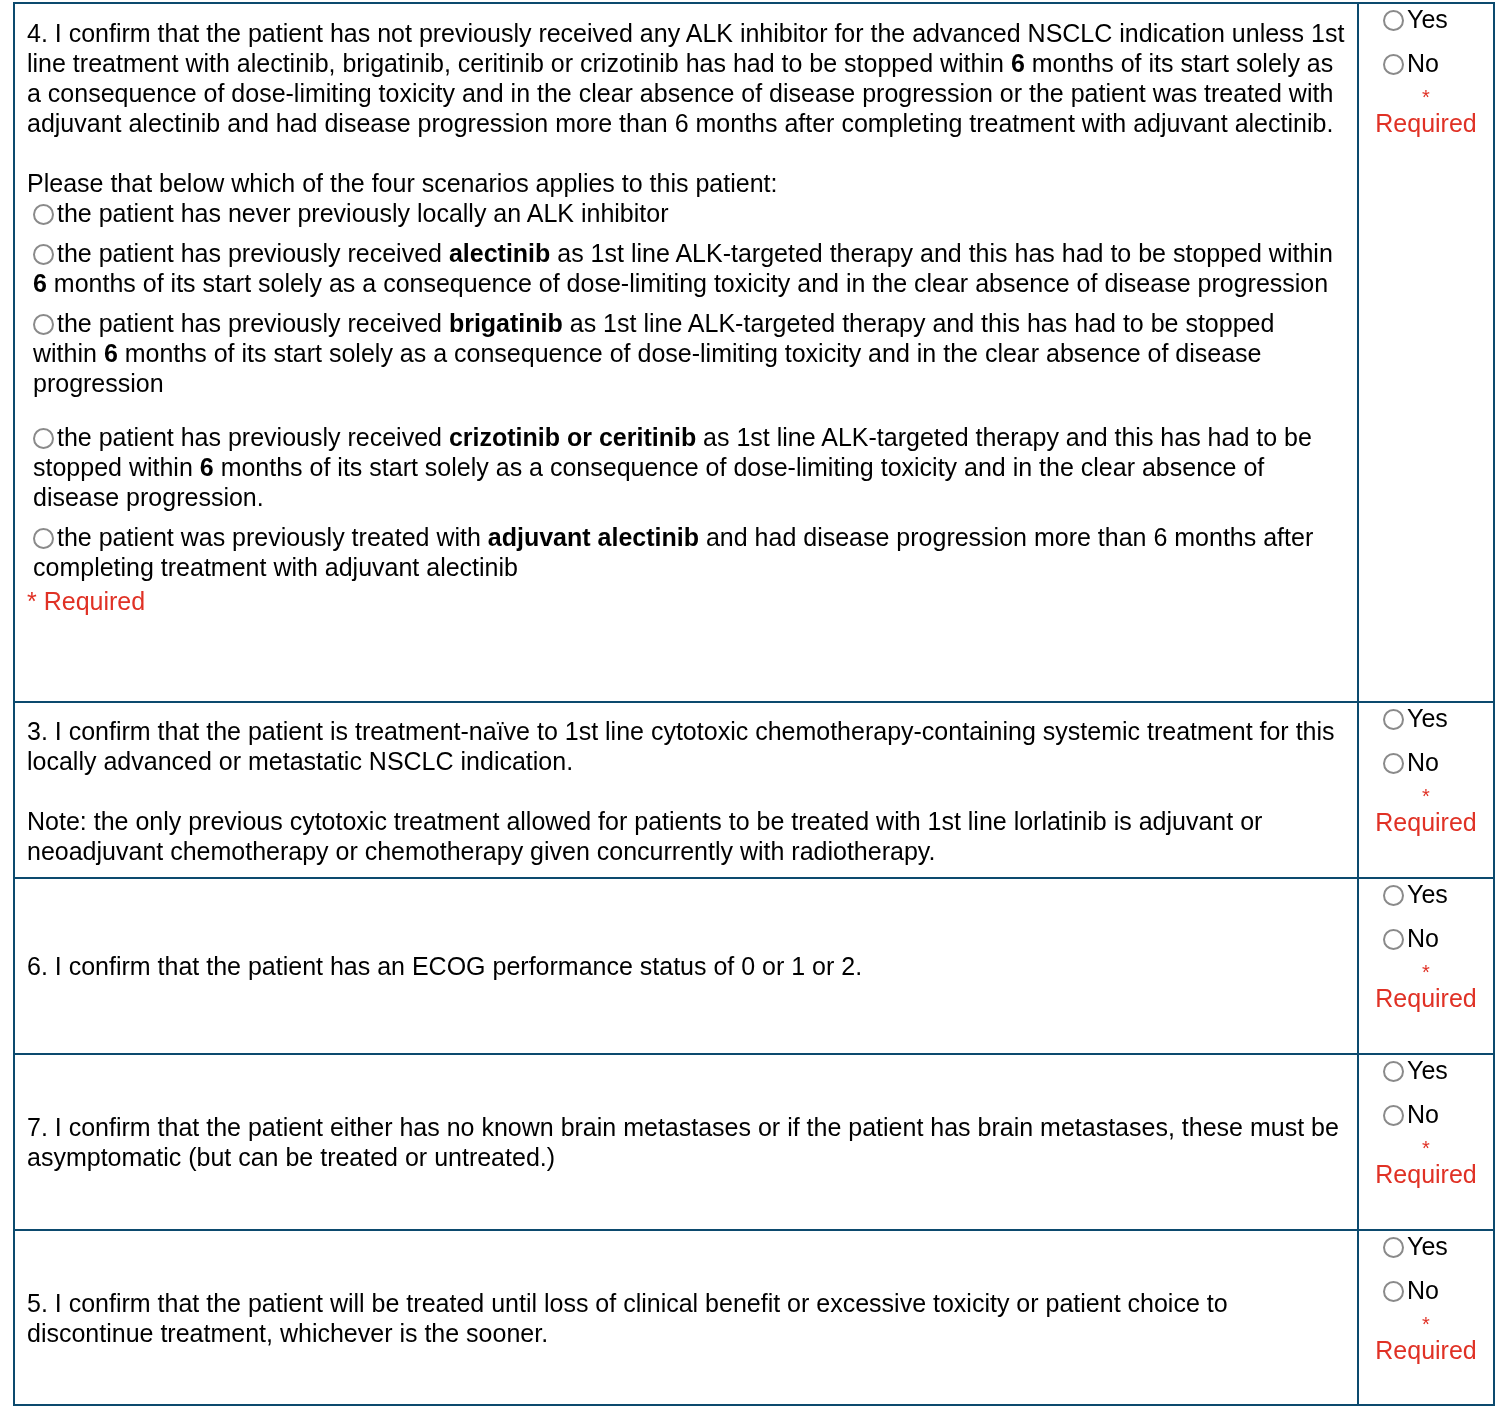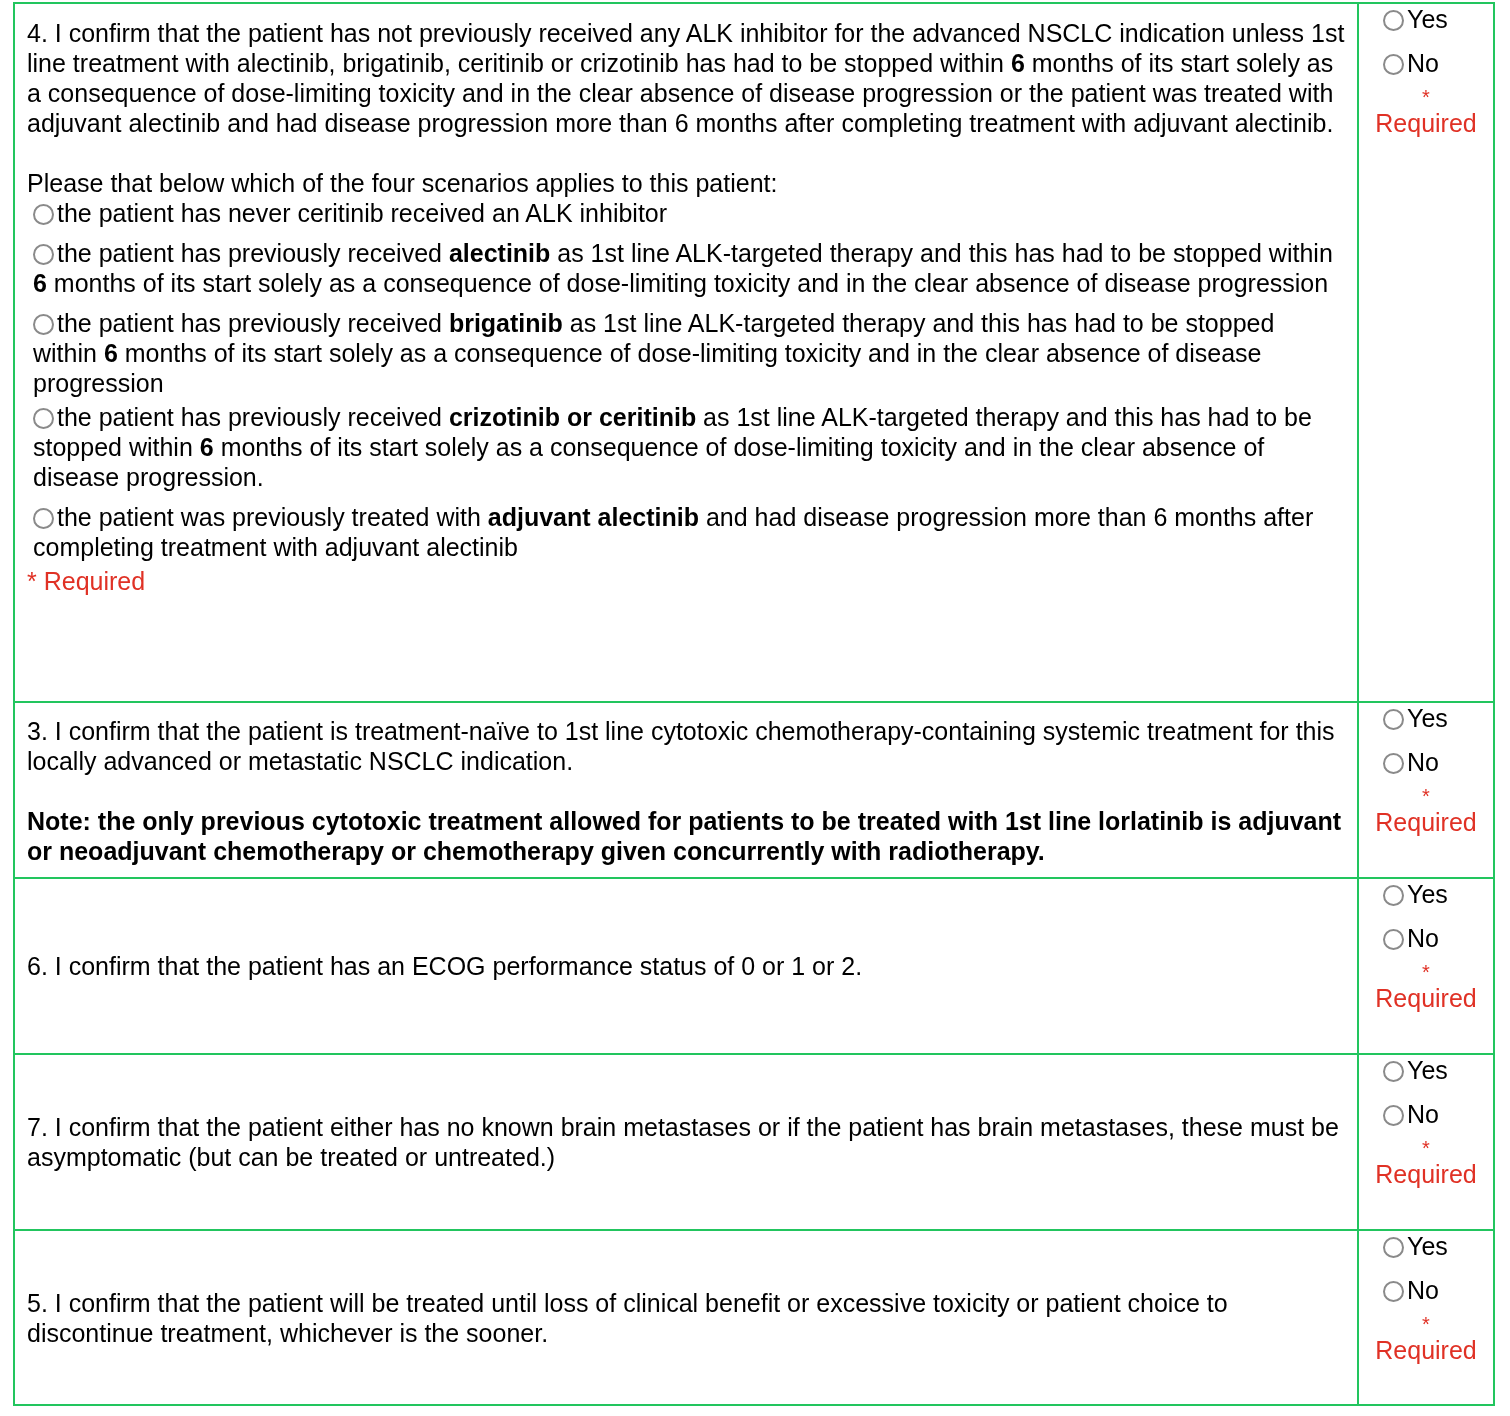--- a/index.html
+++ b/index.html
@@ -5,38 +5,38 @@
     html, body { margin: 0; padding: 0; background: #ffffff; }
     body {
       width: 1510px; height: 1416px; overflow: hidden; position: relative;
       font-family: "Liberation Sans", sans-serif; color: #000;
     }
     table.form {
       position: absolute; left: 13px; top: 2px;
       width: 1480px; border-collapse: collapse; table-layout: fixed;
     }
     table.form td {
-      border: 2px solid #22c55e; vertical-align: top; padding: 0;
+      border: 2px solid #0c4a6e; vertical-align: top; padding: 0;
     }
     td.q { width: 1342px; }
     td.a { width: 134px; text-align: center; vertical-align: middle; }
     .qtext { font-size: 25px; line-height: 30px; padding: 0 12px 0 12px; }
     .row4 .qtext { padding-top: 14px; }
     .para { margin: 0; }
     .gap { height: 30px; }
     .intro { margin-top: 0; }
     .opt { margin: 0 0 0 6px; font-size: 25px; line-height: 30px; }
     .opt + .opt { margin-top: 10px; }
     .opt .radio {
       display: inline-block; width: 21px; height: 21px; border: 2px solid #8a8a8a;
       border-radius: 50%; box-sizing: border-box; vertical-align: -3px; margin-right: 3px;
       background: #fff;
     }
     .req-left { color: #e03125; font-size: 25px; line-height: 30px; margin-top: 4px; padding-bottom: 12px; }
-    .note { font-weight: bold; }
+    .note { font-weight: normal; }
     .choice { font-size: 25px; line-height: 30px; display: block; margin: 0 auto; text-align: left; width: 86px; }
     .choice + .choice { margin-top: 14px; }
     .choice .radio {
       display: inline-block; width: 21px; height: 21px; border: 2px solid #8a8a8a;
       border-radius: 50%; box-sizing: border-box; vertical-align: -3px; margin-right: 3px;
     }
     .req-star { color: #e03125; font-size: 20px; line-height: 22px; margin-top: 8px; }
     .req-word { color: #e03125; font-size: 25px; line-height: 30px; }
     .row4 td { height: 697px; }
     .row5 td { height: 174px; }
@@ -52,29 +52,29 @@
   <tbody>
 
     <tr class="row4">
       <td class="q">
         <div class="qtext">
           <p class="para">4. I confirm that the patient has not previously received any ALK inhibitor for the advanced NSCLC indication unless 1st line treatment with alectinib, brigatinib, ceritinib or crizotinib has had to be stopped within <b>6</b> months of its start solely as a consequence of dose-limiting toxicity and in the clear absence of disease progression or the patient was treated with adjuvant alectinib and had disease progression more than 6 months after completing treatment with adjuvant alectinib.</p>
           <div class="gap"></div>
           <p class="para intro">Please that below which of the four scenarios applies to this patient:</p>
           <div>
             <label class="opt">
-              <span class="radio"></span><span>the patient has never ceritinib received an ALK inhibitor</span>
+              <span class="radio"></span><span>the patient has never previously locally an ALK inhibitor</span>
             </label>
             <div class="opt" style="">
               <span class="radio"></span><span>the patient has previously received <b>alectinib</b> as 1st line ALK-targeted therapy and this has had to be stopped within <b>6</b> months of its start solely as a consequence of dose-limiting toxicity and in the clear absence of disease progression</span>
             </div>
             <div class="opt" style="margin-top:10px">
               <span class="radio"></span><span>the patient has previously received <b>brigatinib</b> as 1st line ALK-targeted therapy and this has had to be stopped within <b>6</b> months of its start solely as a consequence of dose-limiting toxicity and in the clear absence of disease progression</span>
             </div>
-            <div class="opt" style="margin-top:4px">
+            <div class="opt" style="margin-top:24px">
               <span class="radio"></span><span>the patient has previously received <b>crizotinib or ceritinib</b> as 1st line ALK-targeted therapy and this has had to be stopped within <b>6</b> months of its start solely as a consequence of dose-limiting toxicity and in the clear absence of disease progression.</span>
             </div>
             <div class="opt" style="margin-top:10px">
               <span class="radio"></span><span>the patient was previously treated with <b>adjuvant alectinib</b> and had disease progression more than 6 months after completing treatment with adjuvant alectinib</span>
             </div>
           </div>
           <div class="req-left" style="color: rgb(224, 49, 37);">* Required</div>
         </div>
       </td>
       <td class="a">

